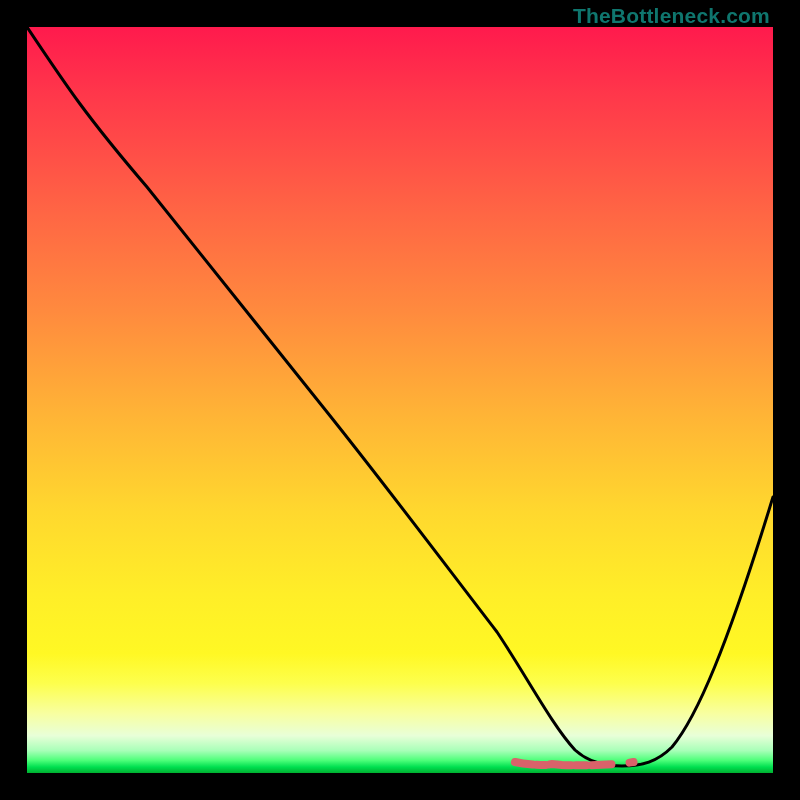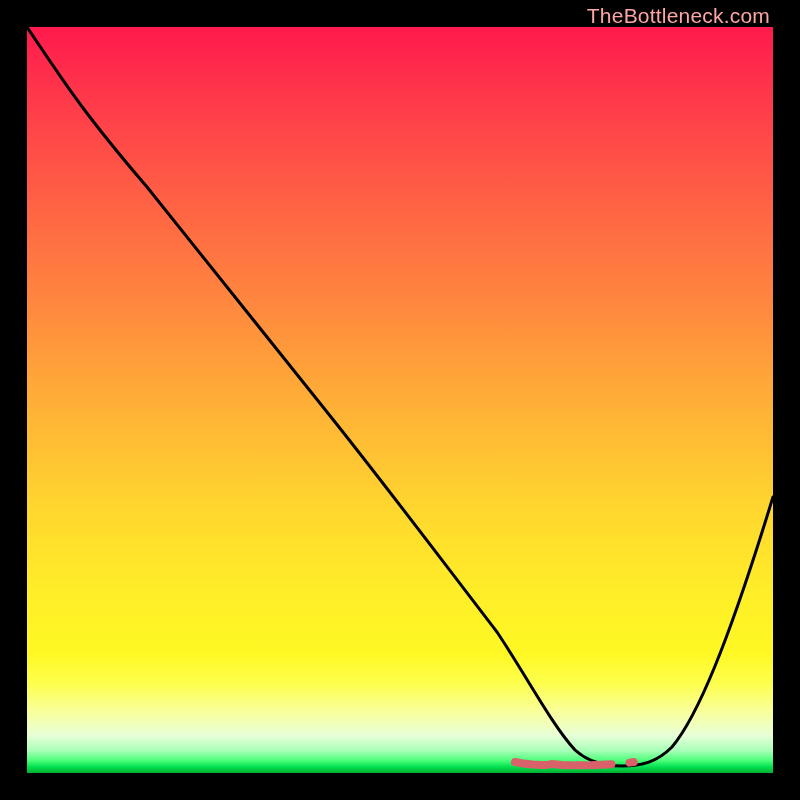--- a/index.html
+++ b/index.html
@@ -41,23 +41,23 @@
       #a8ffb8 97%,
       #4eff7a 98.3%,
       #00e050 99.2%,
       #00b030 100%
     );
   }
   .watermark {
     position: absolute;
     right: 30px;
     top: 4px;
-    color: #fca5a5;
+    color: #0f766e;
     font-size: 21px;
-    font-weight: 400;
+    font-weight: 700;
     letter-spacing: 0.2px;
   }
   svg.curve {
     position: absolute;
     left: 0;
     top: 0;
     width: 100%;
     height: 100%;
     pointer-events: none;
   }

